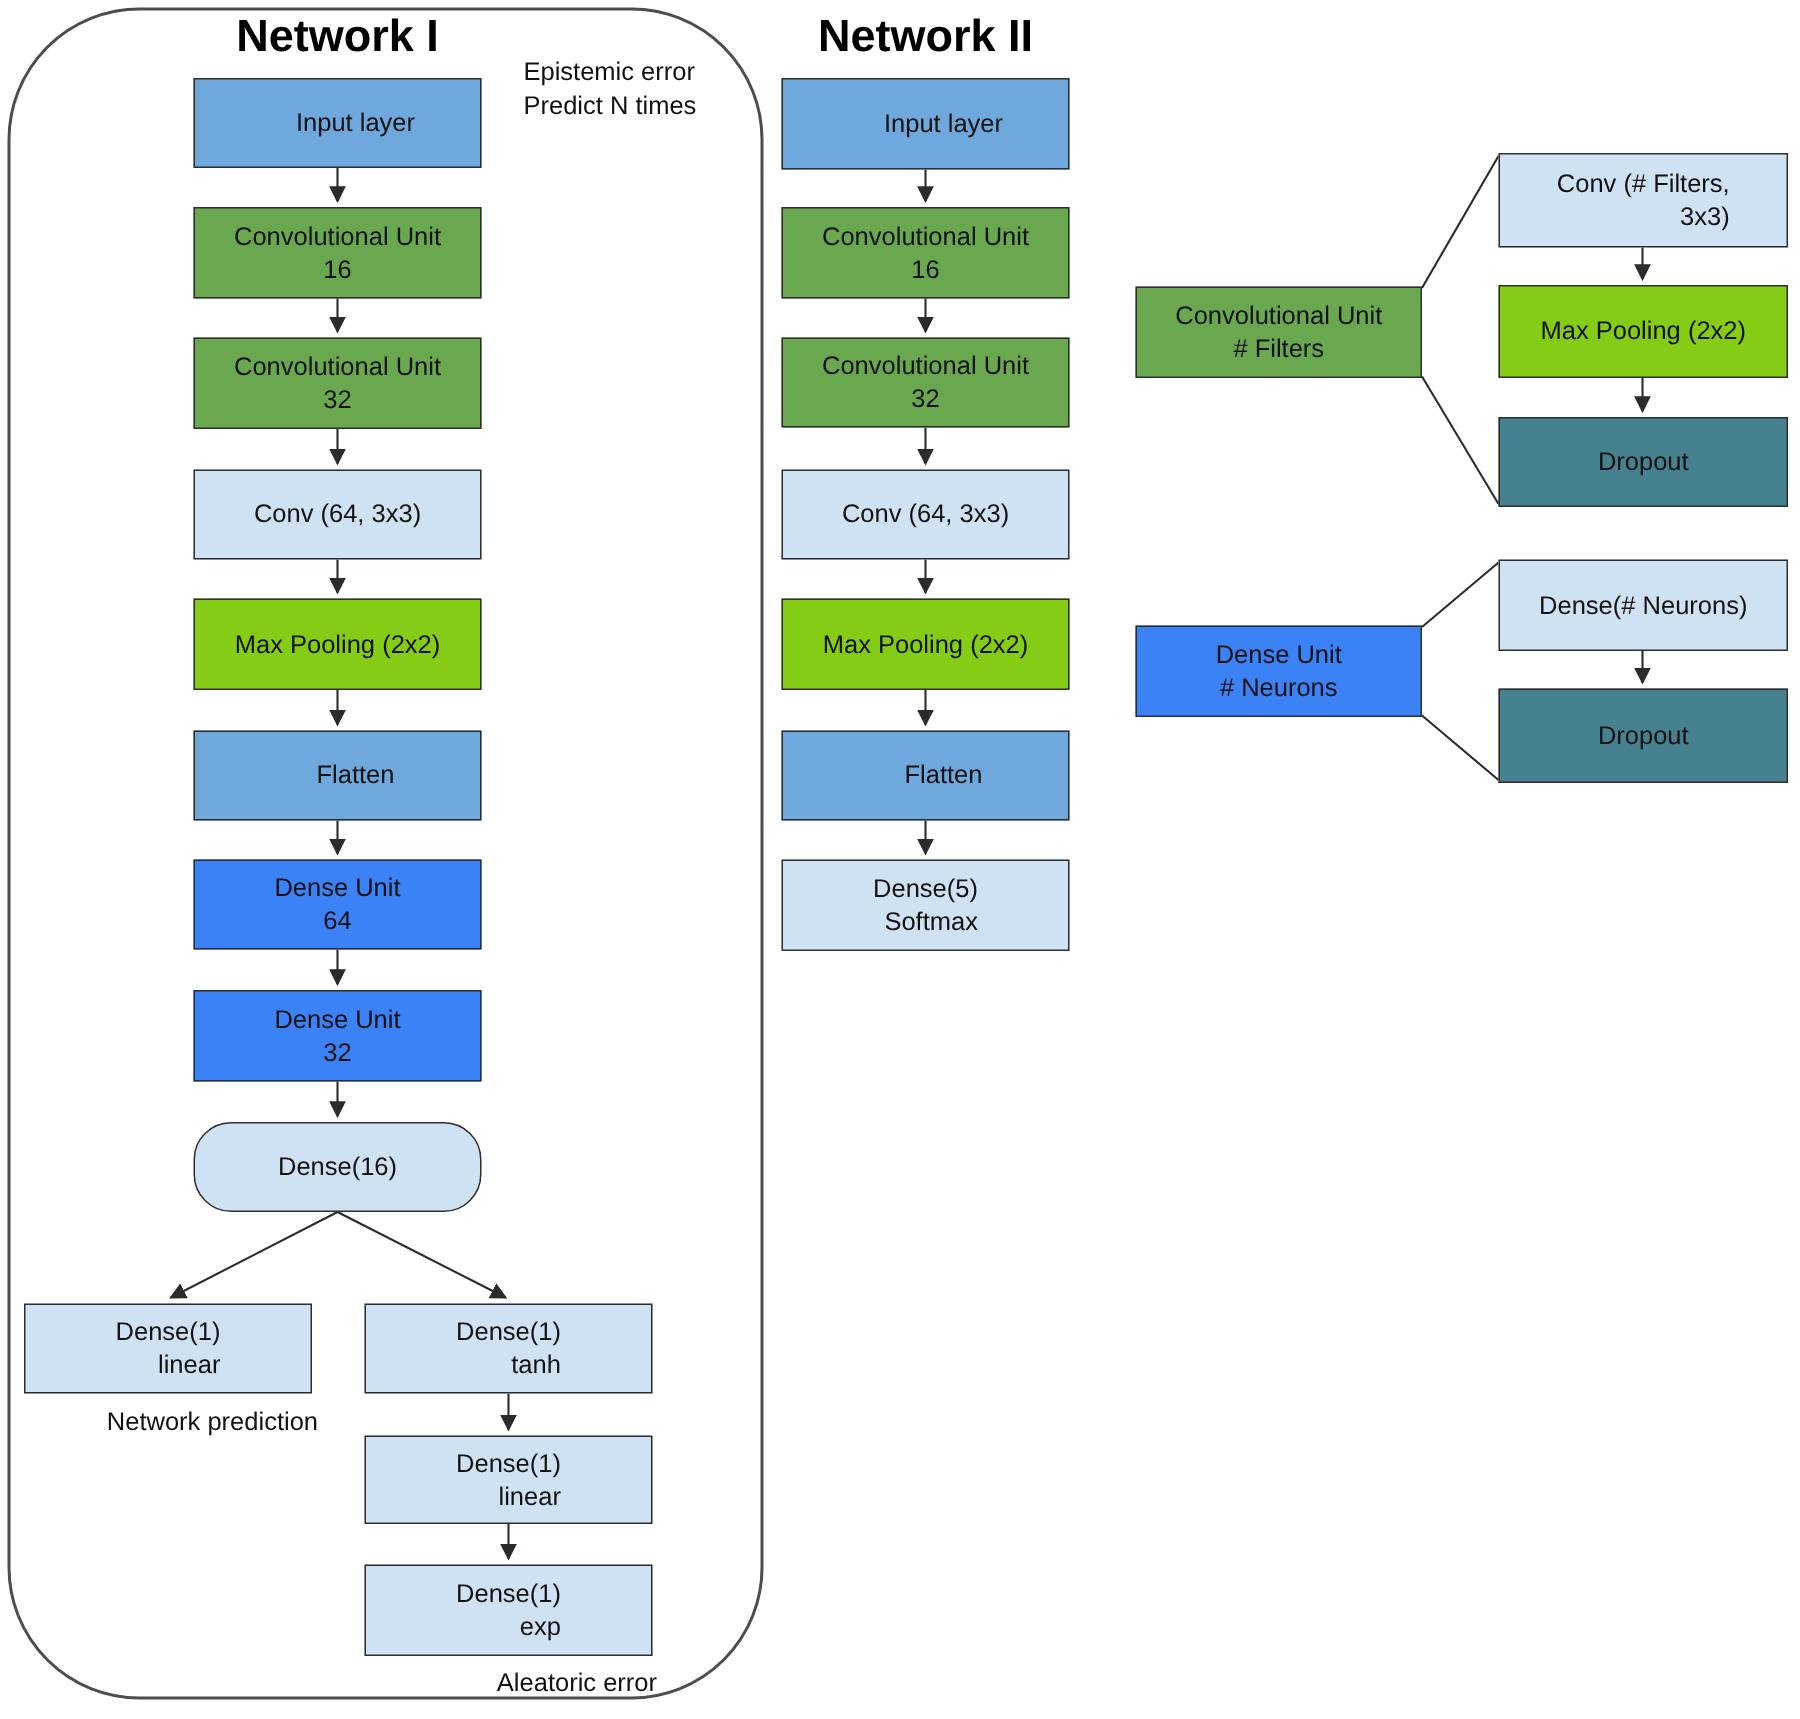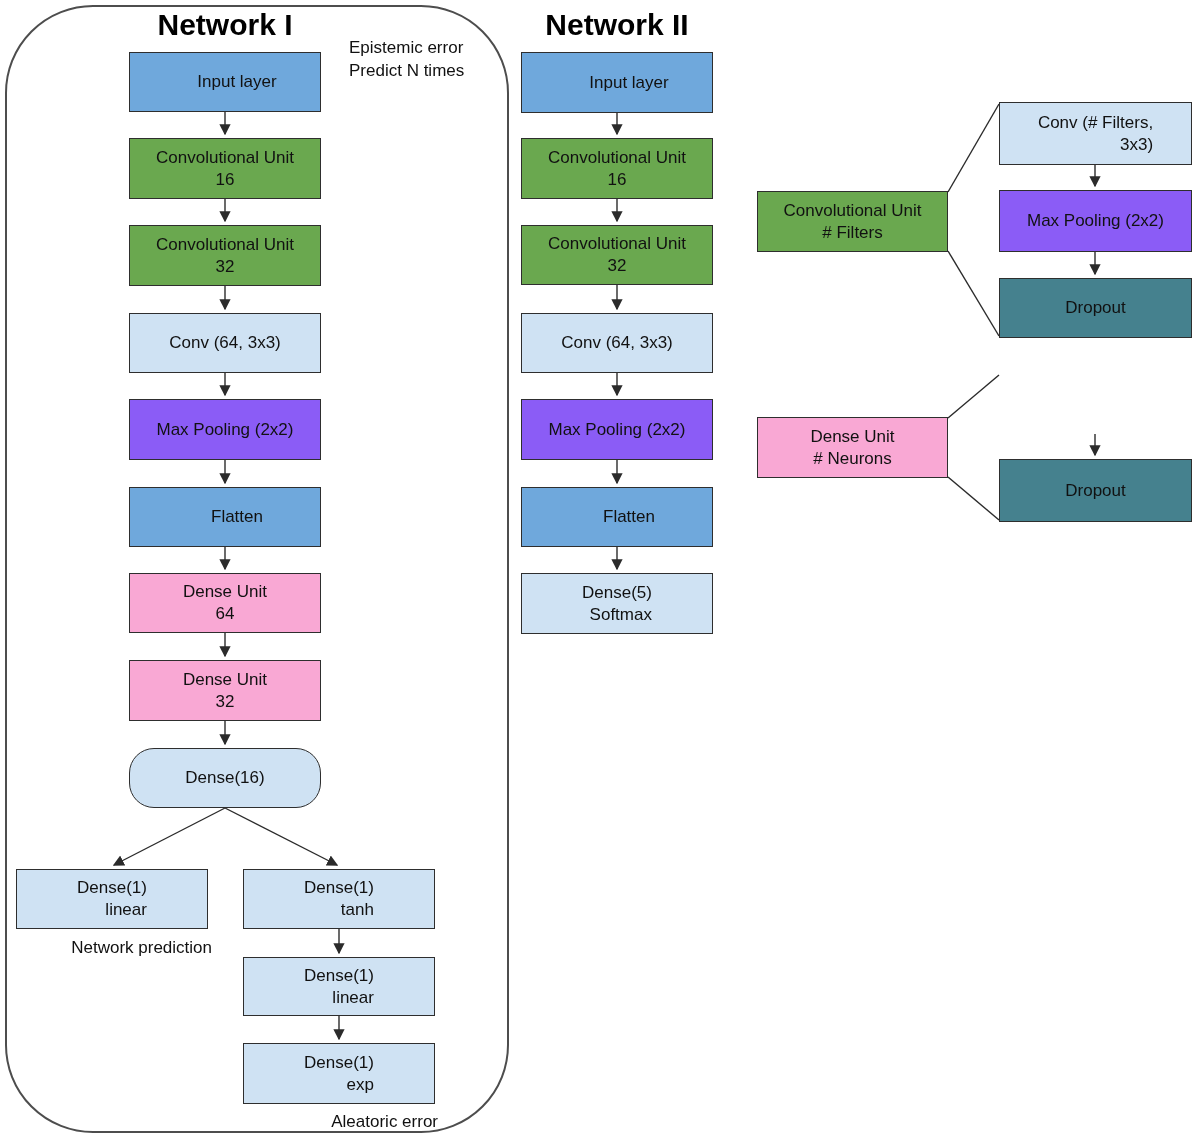--- a/index.html
+++ b/index.html
@@ -30,22 +30,22 @@
     justify-content:center;
     text-align:center;
     font-size:17px;
     line-height:22px;
     white-space:pre-line;
     color:#111111;
   }
   .blue{background:#6fa8dc;padding-left:24px;}
   .green{background:#6aa84f;}
   .light_blue{background:#cfe2f3;text-align:right;}
-  .teal{background:#8b5cf6;}
-  .orange{background:#f9a8d4;}
+  .teal{background:#84cc16;}
+  .orange{background:#3b82f6;}
   .dark_teal{background:#45818e;}
   .net-title{
     position:absolute;
     font-size:30px;
     font-weight:700;
     text-align:center;
     color:#000000;
   }
   .note{
     position:absolute;
@@ -158,15 +158,16 @@
 
   <div class="box green" style="left:757px;top:191px;width:191px;height:61px;">Convolutional Unit
 # Filters</div>
   <div class="box light_blue" style="left:999px;top:102px;width:193px;height:63px;">Conv (# Filters,
 3x3)</div>
   <div class="box teal" style="left:999px;top:190px;width:193px;height:62px;">Max Pooling (2x2)</div>
   <div class="box dark_teal" style="left:999px;top:278px;width:193px;height:60px;">Dropout</div>
 
   <div class="box orange" style="left:757px;top:417px;width:191px;height:61px;">Dense Unit
 # Neurons</div>
+  <div class="box light_blue" style="left:999px;top:373px;width:193px;height:61px;">Dense(# Neurons)</div>
   <div class="box dark_teal" style="left:999px;top:459px;width:193px;height:63px;">Dropout</div>
 
 </div>
 
 </body></html>

